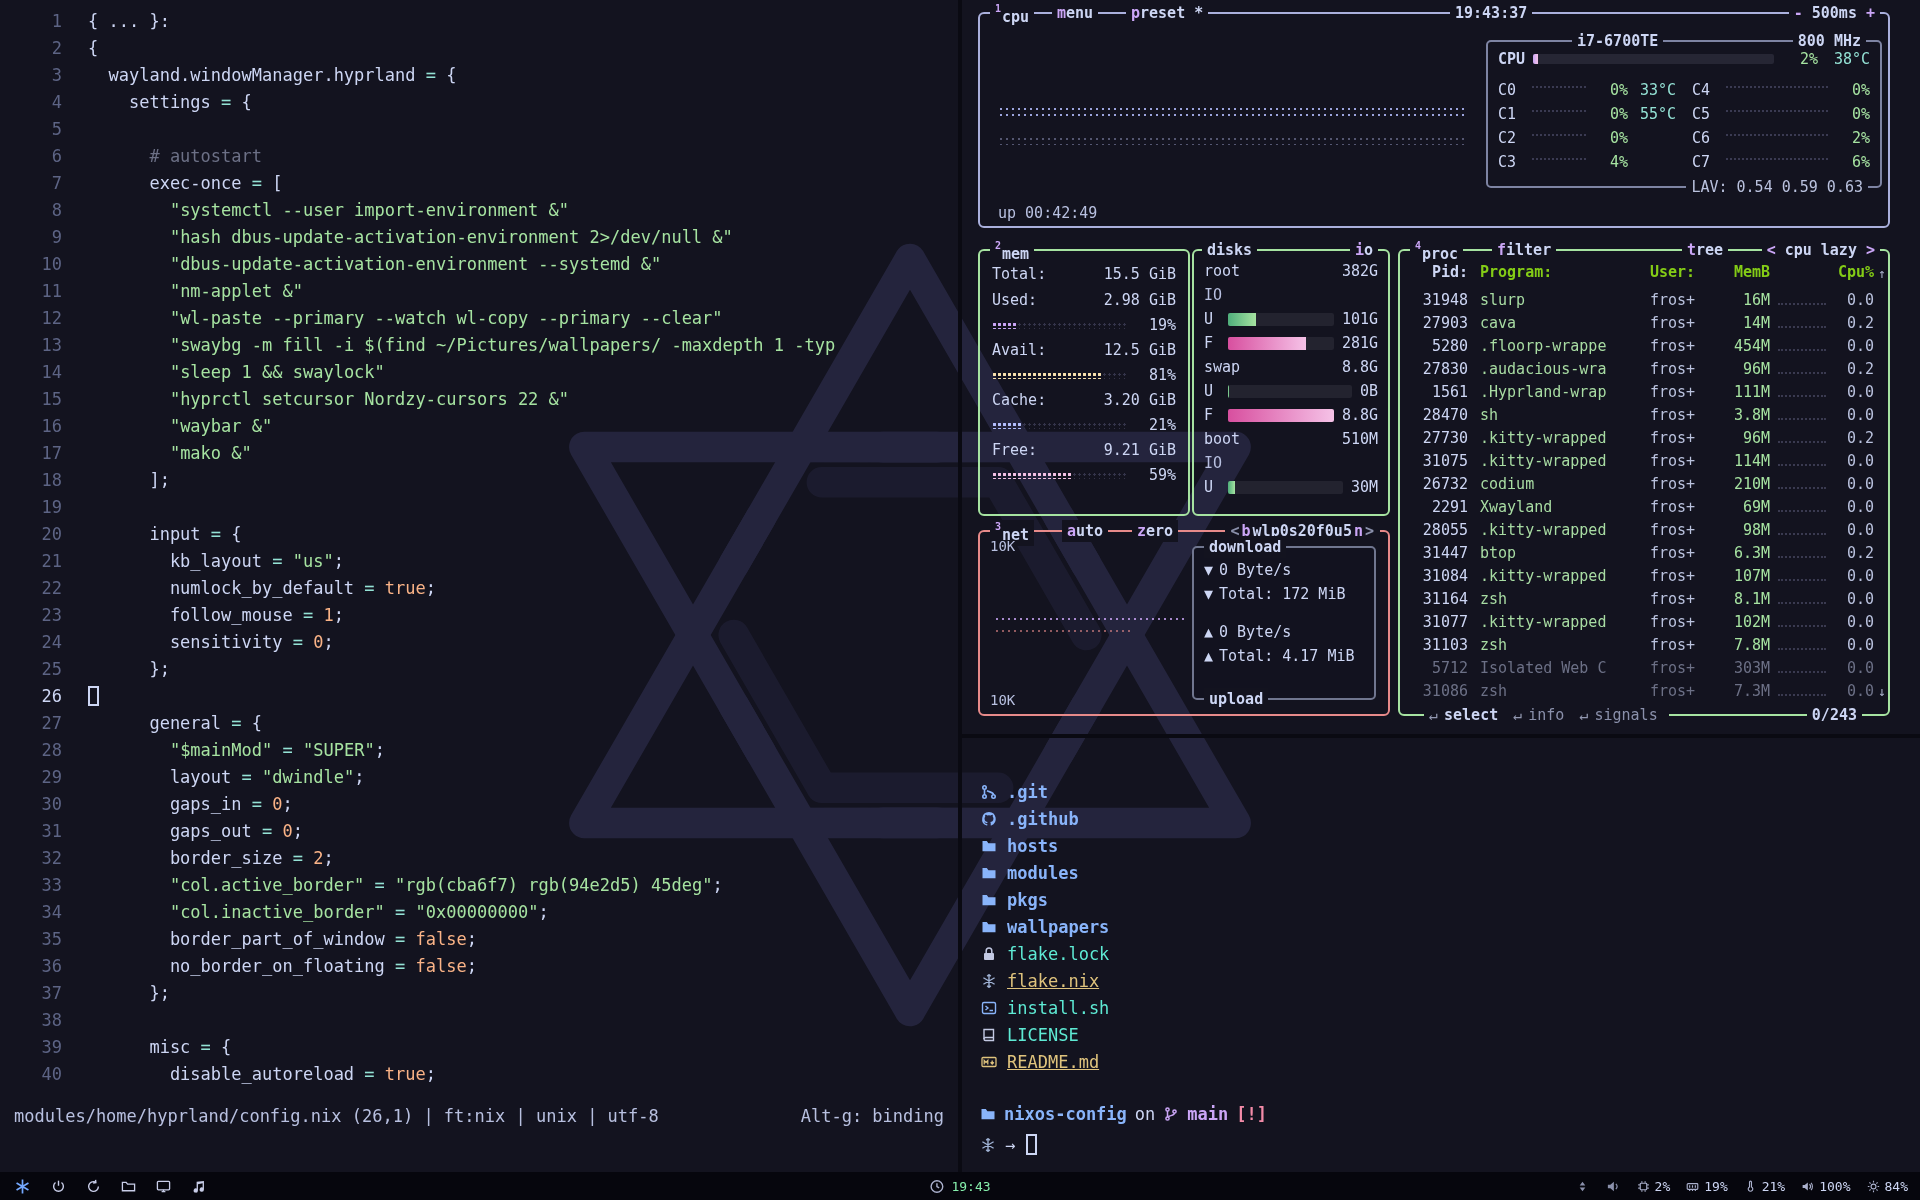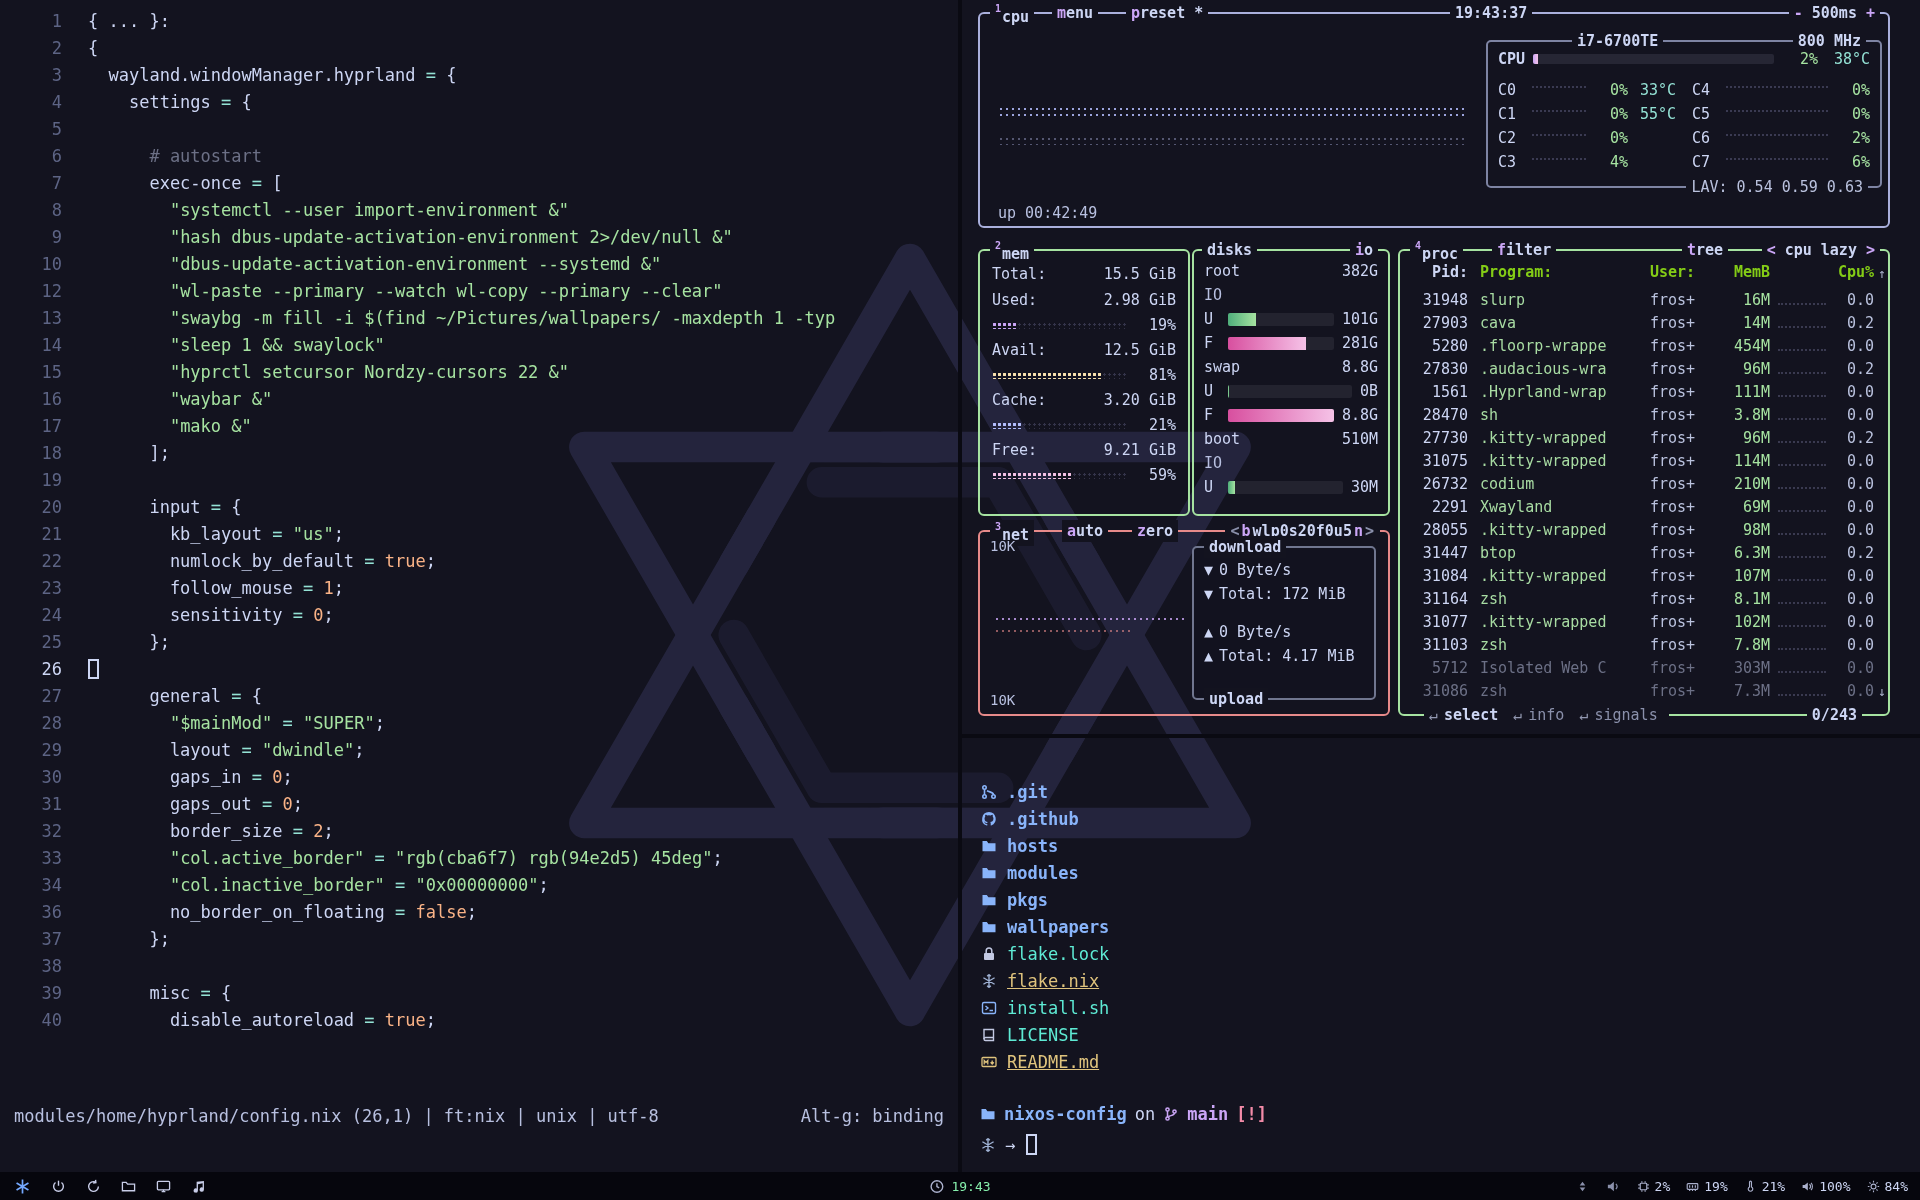--- a/index.html
+++ b/index.html
@@ -165,20 +165,21 @@
         <div class="codeline"><span class="gut">1</span><span class="code"><span class="pl">{ ... }:</span></span></div>
         <div class="codeline"><span class="gut">2</span><span class="code"><span class="pl">{</span></span></div>
         <div class="codeline"><span class="gut">3</span><span class="code"><span class="pl">  wayland.windowManager.hyprland </span><span class="op">=</span><span class="pl"> {</span></span></div>
         <div class="codeline"><span class="gut">4</span><span class="code"><span class="pl">    settings </span><span class="op">=</span><span class="pl"> {</span></span></div>
         <div class="codeline"><span class="gut">5</span><span class="code"></span></div>
         <div class="codeline"><span class="gut">6</span><span class="code"><span class="cm">      # autostart</span></span></div>
         <div class="codeline"><span class="gut">7</span><span class="code"><span class="pl">      exec-once </span><span class="op">=</span><span class="pl"> [</span></span></div>
         <div class="codeline"><span class="gut">8</span><span class="code"><span class="pl">        </span><span class="st">"systemctl --user import-environment &amp;"</span></span></div>
         <div class="codeline"><span class="gut">9</span><span class="code"><span class="pl">        </span><span class="st">"hash dbus-update-activation-environment 2&gt;/dev/null &amp;"</span></span></div>
         <div class="codeline"><span class="gut">10</span><span class="code"><span class="pl">        </span><span class="st">"dbus-update-activation-environment --systemd &amp;"</span></span></div>
+        <div class="codeline"><span class="gut">11</span><span class="code"><span class="pl">        </span><span class="st">"nm-applet &amp;"</span></span></div>
         <div class="codeline"><span class="gut">12</span><span class="code"><span class="pl">        </span><span class="st">"wl-paste --primary --watch wl-copy --primary --clear"</span></span></div>
         <div class="codeline"><span class="gut">13</span><span class="code"><span class="pl">        </span><span class="st">"swaybg -m fill -i $(find ~/Pictures/wallpapers/ -maxdepth 1 -typ</span></span></div>
         <div class="codeline"><span class="gut">14</span><span class="code"><span class="pl">        </span><span class="st">"sleep 1 &amp;&amp; swaylock"</span></span></div>
         <div class="codeline"><span class="gut">15</span><span class="code"><span class="pl">        </span><span class="st">"hyprctl setcursor Nordzy-cursors 22 &amp;"</span></span></div>
         <div class="codeline"><span class="gut">16</span><span class="code"><span class="pl">        </span><span class="st">"waybar &amp;"</span></span></div>
         <div class="codeline"><span class="gut">17</span><span class="code"><span class="pl">        </span><span class="st">"mako &amp;"</span></span></div>
         <div class="codeline"><span class="gut">18</span><span class="code"><span class="pl">      ];</span></span></div>
         <div class="codeline"><span class="gut">19</span><span class="code"></span></div>
         <div class="codeline"><span class="gut">20</span><span class="code"><span class="pl">      input </span><span class="op">=</span><span class="pl"> {</span></span></div>
         <div class="codeline"><span class="gut">21</span><span class="code"><span class="pl">        kb_layout </span><span class="op">=</span><span class="pl"> </span><span class="st">"us"</span><span class="pl">;</span></span></div>
@@ -188,20 +189,21 @@
         <div class="codeline"><span class="gut">25</span><span class="code"><span class="pl">      };</span></span></div>
         <div class="codeline"><span class="gut cur">26</span><span class="code"><span class="cursor-block"></span></span></div>
         <div class="codeline"><span class="gut">27</span><span class="code"><span class="pl">      general </span><span class="op">=</span><span class="pl"> {</span></span></div>
         <div class="codeline"><span class="gut">28</span><span class="code"><span class="pl">        </span><span class="st">"$mainMod"</span><span class="pl"> </span><span class="op">=</span><span class="pl"> </span><span class="st">"SUPER"</span><span class="pl">;</span></span></div>
         <div class="codeline"><span class="gut">29</span><span class="code"><span class="pl">        layout </span><span class="op">=</span><span class="pl"> </span><span class="st">"dwindle"</span><span class="pl">;</span></span></div>
         <div class="codeline"><span class="gut">30</span><span class="code"><span class="pl">        gaps_in </span><span class="op">=</span><span class="pl"> </span><span class="nu">0</span><span class="pl">;</span></span></div>
         <div class="codeline"><span class="gut">31</span><span class="code"><span class="pl">        gaps_out </span><span class="op">=</span><span class="pl"> </span><span class="nu">0</span><span class="pl">;</span></span></div>
         <div class="codeline"><span class="gut">32</span><span class="code"><span class="pl">        border_size </span><span class="op">=</span><span class="pl"> </span><span class="nu">2</span><span class="pl">;</span></span></div>
         <div class="codeline"><span class="gut">33</span><span class="code"><span class="pl">        </span><span class="st">"col.active_border"</span><span class="pl"> </span><span class="op">=</span><span class="pl"> </span><span class="st">"rgb(cba6f7) rgb(94e2d5) 45deg"</span><span class="pl">;</span></span></div>
         <div class="codeline"><span class="gut">34</span><span class="code"><span class="pl">        </span><span class="st">"col.inactive_border"</span><span class="pl"> </span><span class="op">=</span><span class="pl"> </span><span class="st">"0x00000000"</span><span class="pl">;</span></span></div>
+        <div class="codeline"><span class="gut">35</span><span class="code"><span class="pl">        border_part_of_window </span><span class="op">=</span><span class="pl"> </span><span class="nu">false</span><span class="pl">;</span></span></div>
         <div class="codeline"><span class="gut">36</span><span class="code"><span class="pl">        no_border_on_floating </span><span class="op">=</span><span class="pl"> </span><span class="nu">false</span><span class="pl">;</span></span></div>
         <div class="codeline"><span class="gut">37</span><span class="code"><span class="pl">      };</span></span></div>
         <div class="codeline"><span class="gut">38</span><span class="code"></span></div>
         <div class="codeline"><span class="gut">39</span><span class="code"><span class="pl">      misc </span><span class="op">=</span><span class="pl"> {</span></span></div>
         <div class="codeline"><span class="gut">40</span><span class="code"><span class="pl">        disable_autoreload </span><span class="op">=</span><span class="pl"> </span><span class="nu">true</span><span class="pl">;</span></span></div>
       </div>
     <div class="statusline">
       <span>modules/home/hyprland/config.nix (26,1) | ft:nix | unix | utf-8</span>
       <span>Alt-g: binding</span>
     </div>

